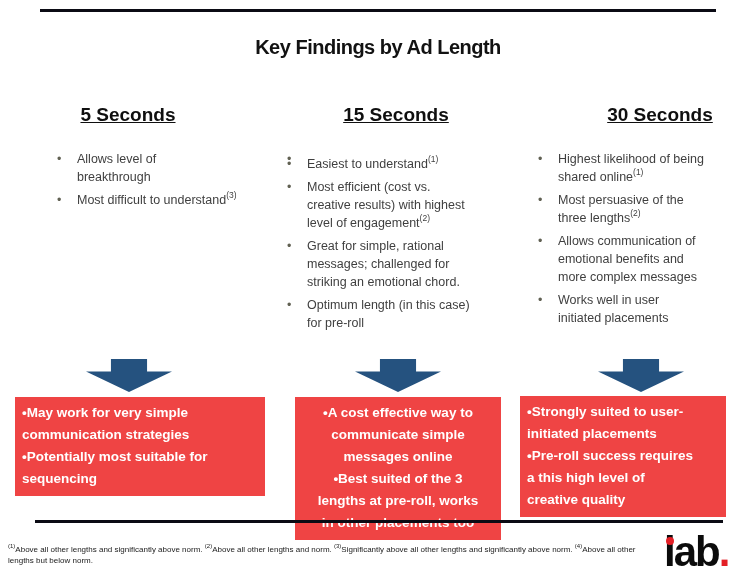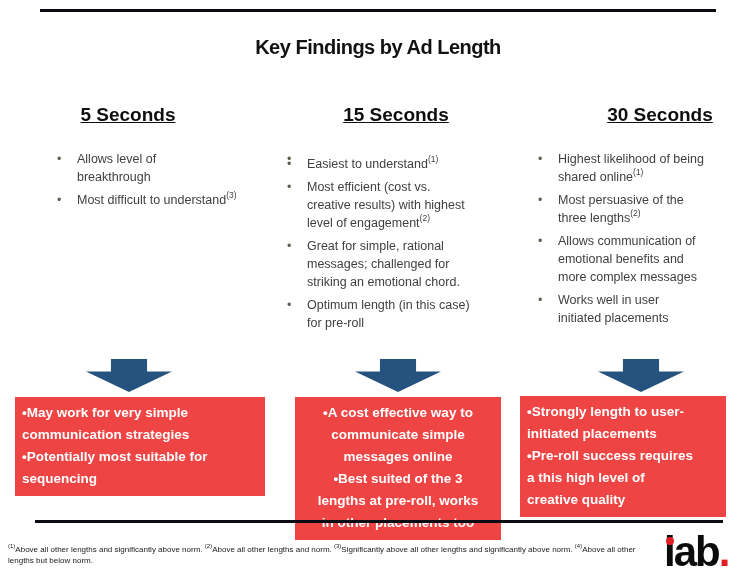--- a/index.html
+++ b/index.html
@@ -111,21 +111,21 @@
     </div>
   <div class="summary-box sb2">
       <div class="spoint">•A cost effective way to
 communicate simple
 messages online</div>
       <div class="spoint">•Best suited of the 3
 lengths at pre-roll, works
 in other placements too</div>
     </div>
   <div class="summary-box sb3">
-      <div class="spoint">•Strongly length to user-
+      <div class="spoint">•Strongly suited to user-
 initiated placements</div>
       <div class="spoint">•Pre-roll success requires
 a this high level of
 creative quality</div>
     </div>
 
   <div class="rule rule-bottom"></div>
 
   <div class="footnote"><sup>(1)</sup>Above all other lengths and significantly above norm.  <sup>(2)</sup>Above all other lengths and norm.  <sup>(3)</sup>Significantly above all other lengths and significantly above norm.  <sup>(4)</sup>Above all other lengths but below norm.</div>
 

